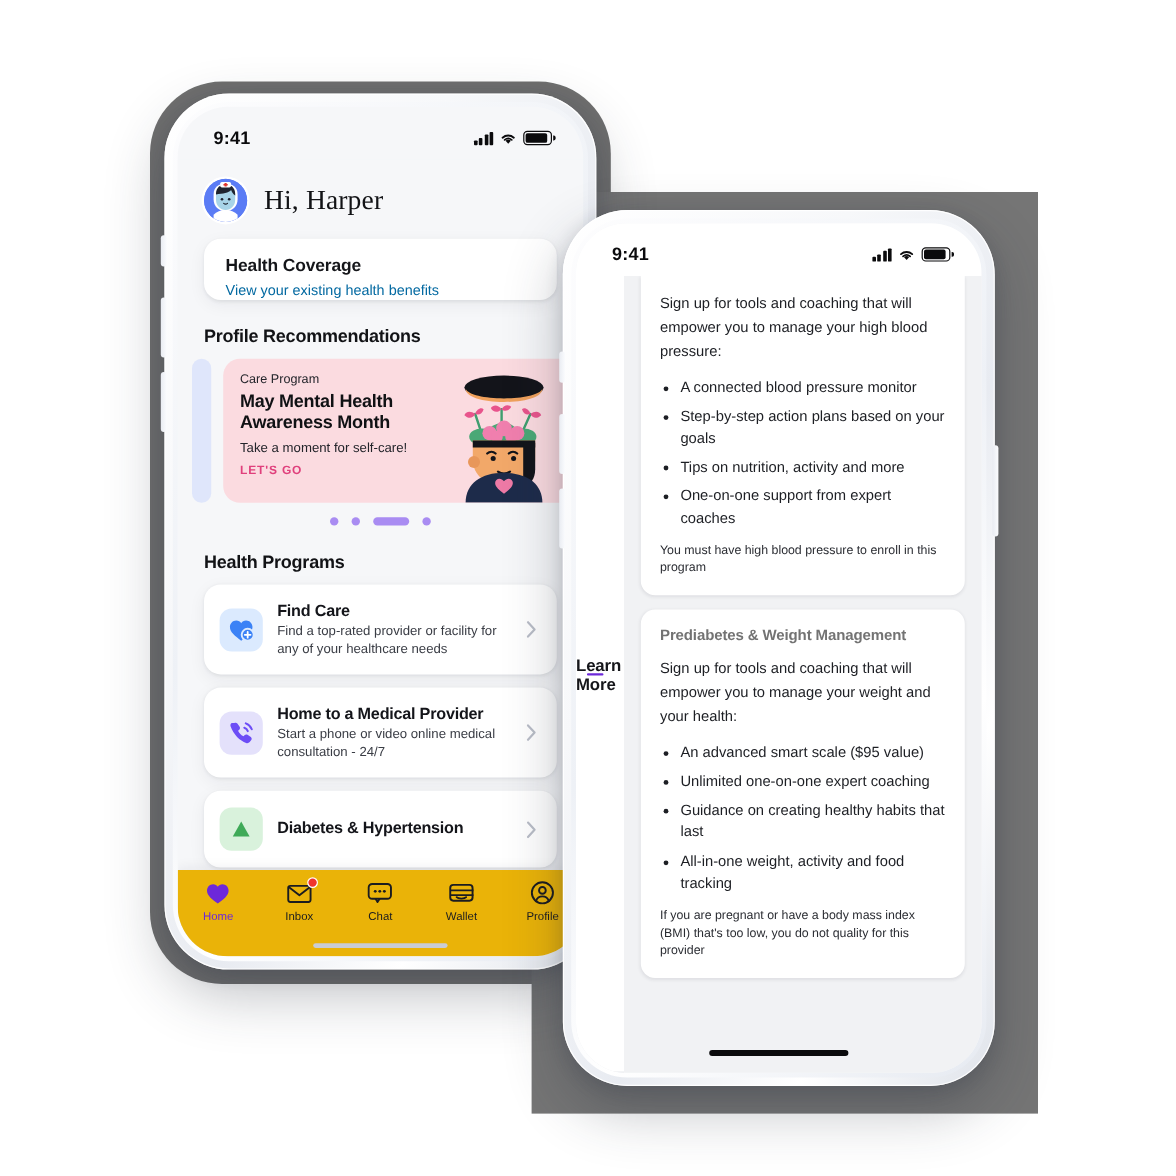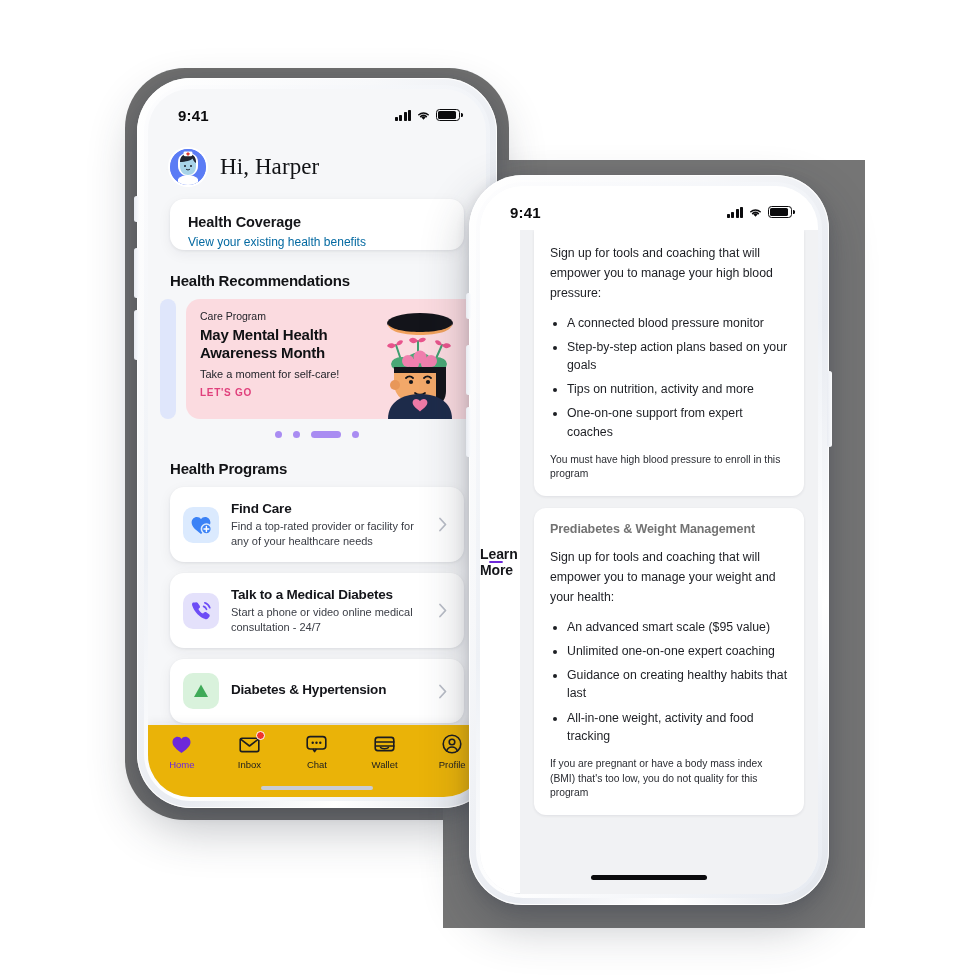--- a/index.html
+++ b/index.html
@@ -223,21 +223,21 @@
             </svg>
           </div>
           <div class="greet-text">Hi, Harper</div>
         </div>
 
         <div class="card coverage">
           <h3>Health Coverage</h3>
           <p>View your existing health benefits</p>
         </div>
 
-        <div class="section-title">Health Recommendations</div>
+        <div class="section-title">Profile Recommendations</div>
 
         <div class="carousel-wrap">
           <div class="carousel">
             <div class="peek"></div>
             <div class="promo">
               <p class="kicker">Care Program</p>
               <h4>May Mental Health Awareness Month</h4>
               <p class="sub">Take a moment for self-care!</p>
               <p class="cta">LET'S GO</p>
               <svg class="promo-art" viewBox="0 0 118 112">
@@ -319,21 +319,21 @@
           </div>
 
           <div class="card prow">
             <div class="picon purple">
               <svg width="22" height="22" viewBox="0 0 22 22">
                 <path d="M5.3 2.6c.8-.6 1.9-.4 2.5.4l1.9 2.7c.5.8.4 1.8-.3 2.4l-1 .8c.9 2.1 2.6 3.8 4.7 4.7l.8-1c.6-.7 1.6-.8 2.4-.3l2.7 1.9c.8.6 1 1.7.4 2.5l-1.3 1.6c-.7.9-1.9 1.2-3 .8C10 17.6 4.4 12 2.2 5.5c-.4-1.1-.1-2.3.8-3z" fill="#6d4df6"></path>
                 <path d="M14.8 2.8a8.4 8.4 0 0 1 5 4.9M13.6 6.4a5 5 0 0 1 2.9 2.9" stroke="#6d4df6" stroke-width="1.7" fill="none" stroke-linecap="round"></path>
               </svg>
             </div>
             <div class="ptext">
-              <h4>Talk to a Medical Diabetes</h4>
+              <h4>Home to a Medical Provider</h4>
               <p>Start a phone or video online medical consultation - 24/7</p>
             </div>
             <svg class="chev" width="9" height="15" viewBox="0 0 9 15">
               <path d="M1.5 1.5 7 7.5l-5.5 6" stroke="#b9bdc7" stroke-width="1.8" fill="none" stroke-linecap="round" stroke-linejoin="round"></path>
             </svg>
           </div>
 
           <div class="card prow">
             <div class="picon green">
               <svg width="20" height="20" viewBox="0 0 20 20">
@@ -467,21 +467,21 @@
 
           <div class="rcard">
             <h4>Prediabetes &amp; Weight Management</h4>
             <p class="lead">Sign up for tools and coaching that will empower you to manage your weight and your health:</p>
             <ul>
               <li>An advanced smart scale ($95 value)</li>
               <li>Unlimited one-on-one expert coaching</li>
               <li>Guidance on creating healthy habits that last</li>
               <li>All-in-one weight, activity and food tracking</li>
             </ul>
-            <p class="fineprint">If you are pregnant or have a body mass index (BMI) that's too low, you do not quality for this program</p>
+            <p class="fineprint">If you are pregnant or have a body mass index (BMI) that's too low, you do not quality for this provider</p>
           </div>
 
         </div>
 
         <div class="r-home-ind"></div>
       </div>
     </div>
   </div>
 
 </div>

